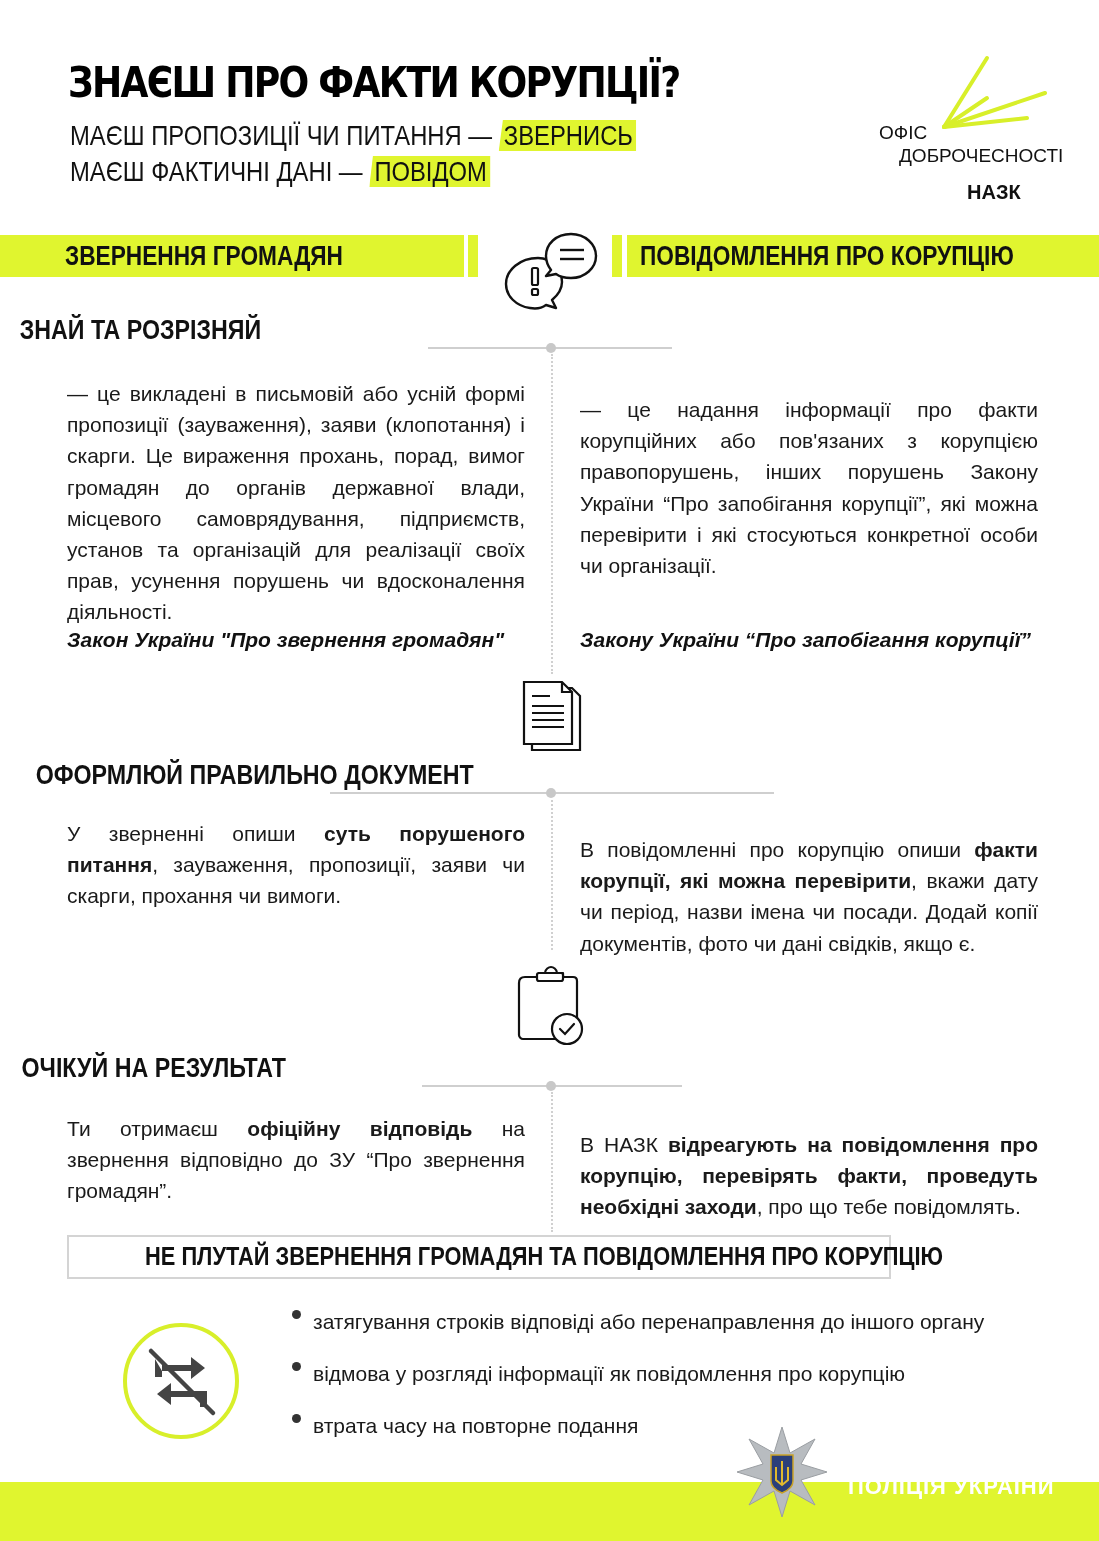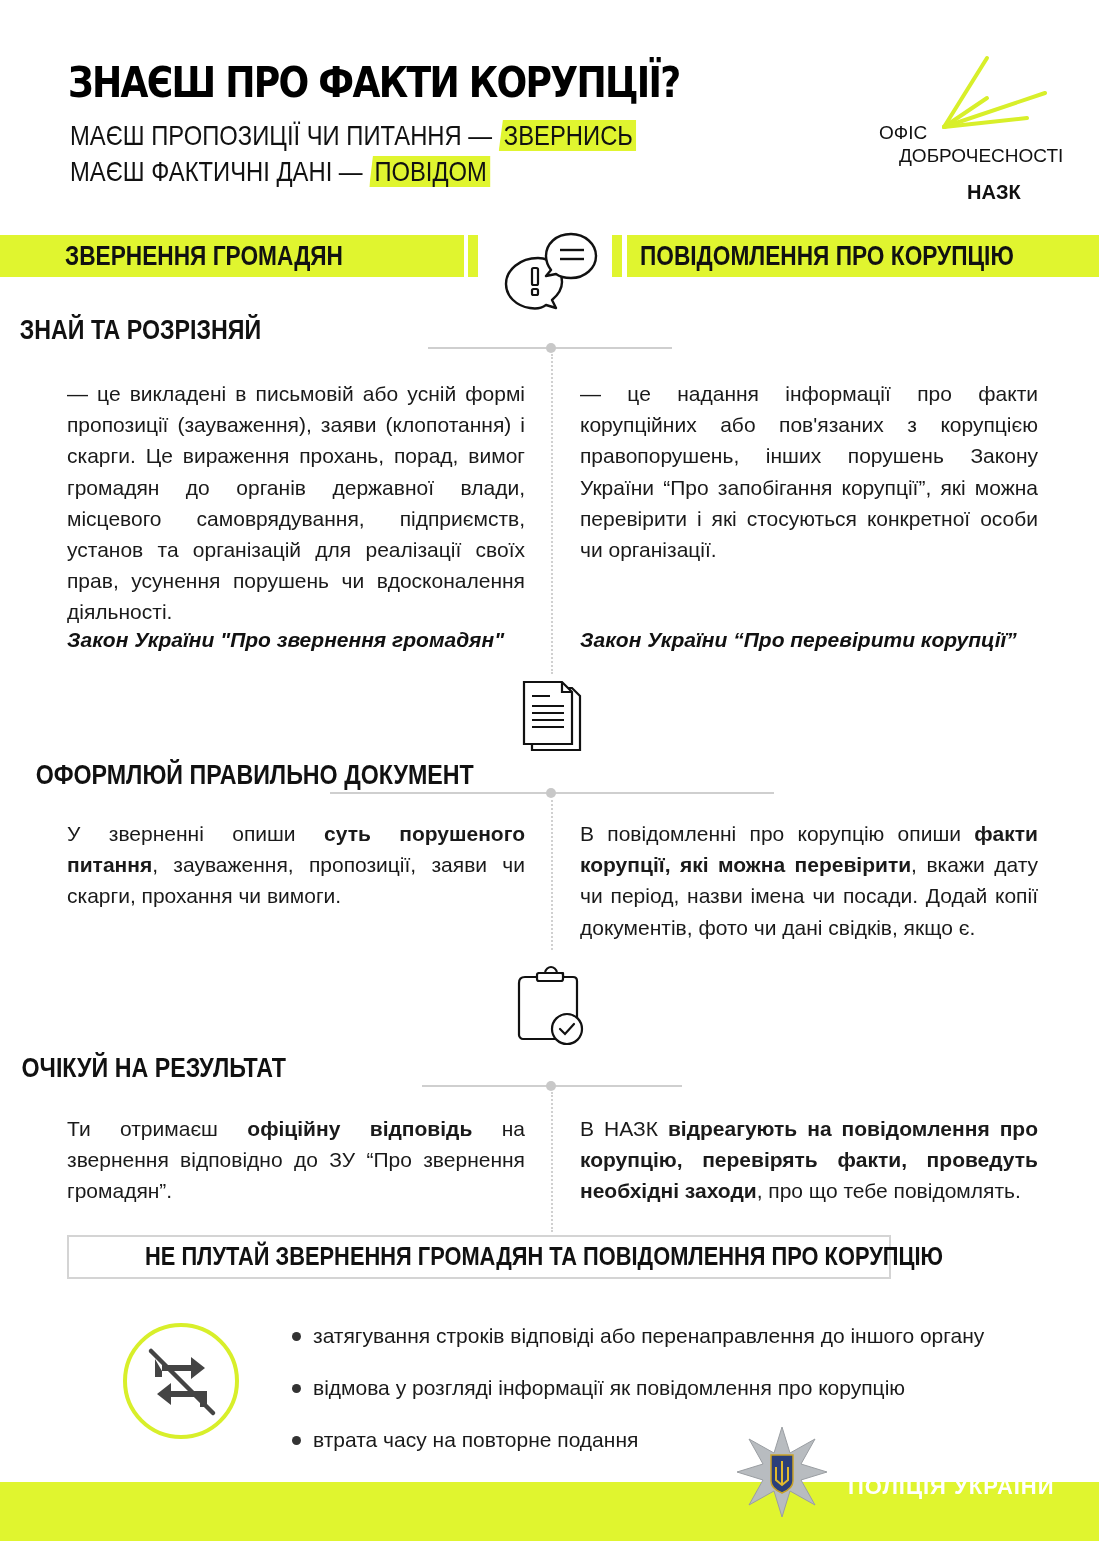--- a/index.html
+++ b/index.html
@@ -50,40 +50,40 @@
     .section-rule { position: absolute; height: 2px; background: #cfcfcf; }
     .rule-dot { position: absolute; width: 10px; height: 10px; border-radius: 50%; background: #c8c8c8; }
 
     .vline { position: absolute; left: 551px; width: 0; border-left: 2px dotted #d0d0d0; }
 
     .col-text {
       position: absolute; width: 458px; font-size: 21px; line-height: 31.2px; color: #1a1a1a;
       text-align: justify;
     }
     .col-left { left: 67px; }
-    .col-right { left: 580px; }
+    .col-right { left: 580px; margin-top: 16px; }
     .col-text b { font-weight: bold; }
     .law {
       position: absolute; font-size: 21px; font-style: italic; font-weight: bold; color: #111;
       white-space: nowrap;
     }
 
     .warn-box {
       position: absolute; left: 67px; top: 1235px; width: 824px; height: 44px;
       border: 2px solid #d4d4d4; text-align: right;
     }
     .warn-box span {
       display: inline-block; font-size: 26px; font-weight: bold; color: #111; margin-top: 4px;
       transform: scaleX(0.84); white-space: nowrap;
     }
 
     .no-swap { position: absolute; left: 123px; top: 1323px; width: 116px; height: 116px; border-radius: 50%; border: 4px solid #d8ef2a; }
 
     .bullets { position: absolute; left: 292px; top: 1310px; }
-    .bullet { display: flex; align-items: center; height: 52px; font-size: 21px; color: #1a1a1a; white-space: nowrap; }
+    .bullet { display: flex; align-items: flex-start; height: 52px; font-size: 21px; color: #1a1a1a; white-space: nowrap; }
     .bullet .dot { width: 9px; height: 9px; border-radius: 50%; background: #333; margin-right: 12px; }
 
     .footer-bar { position: absolute; left: 0; top: 1482px; width: 1099px; height: 59px; background: #e0f52f; }
     .police-star { position: absolute; left: 735px; top: 1425px; width: 94px; height: 94px; }
     .police-text { position: absolute; left: 840px; color: #ffffff; font-weight: bold; letter-spacing: 1px; white-space: nowrap; margin-left: 8px; }
     .police-t1 { top: 1453px; font-size: 22px; opacity: 0.9; }
     .police-t2 { top: 1474px; font-size: 22px; }
   </style>
 </head>
 <body>
@@ -129,21 +129,21 @@
 </svg>
 
 <div class="section-title" style="top:315px"><span>ЗНАЙ ТА РОЗРІЗНЯЙ</span></div>
 <div class="section-rule" style="left:428px;top:347px;width:244px"></div>
 <div class="rule-dot" style="left:546px;top:343px"></div>
 <div class="vline" style="top:354px;height:320px"></div>
 
 <div class="col-text col-left" style="top:378px">— це викладені в письмовій або усній формі пропозиції (зауваження), заяви (клопотання) і скарги. Це вираження прохань, порад, вимог громадян до органів державної влади, місцевого самоврядування, підприємств, установ та організацій для реалізації своїх прав, усунення порушень чи вдосконалення діяльності.</div>
 <div class="law" style="left:67px;top:628px">Закон України "Про звернення громадян"</div>
 <div class="col-text col-right" style="top:378px">— це надання інформації про факти корупційних або пов'язаних з корупцією правопорушень, інших порушень Закону України “Про запобігання корупції”, які можна перевірити і які стосуються конкретної особи чи організації.</div>
-<div class="law" style="left:580px;top:628px">Закон України “Про перевірити корупції”</div>
+<div class="law" style="left:580px;top:628px">Закону України “Про запобігання корупції”</div>
 
 <svg class="icon-box" style="left:520px;top:680px;width:62px;height:72px" viewBox="0 0 62 72">
   <path d="M12 8 L52 8 L60 16 L60 70 L12 70 Z" fill="#fff" stroke="#111" stroke-width="2.2"></path>
   <path d="M4 2 L42 2 L52 12 L52 64 L4 64 Z" fill="#fff" stroke="#111" stroke-width="2.2"></path>
   <path d="M42 2 L42 12 L52 12" fill="none" stroke="#111" stroke-width="2.2"></path>
   <g stroke="#111" stroke-width="2">
     <line x1="12" y1="16" x2="30" y2="16"></line>
     <line x1="12" y1="26" x2="44" y2="26"></line>
     <line x1="12" y1="33" x2="44" y2="33"></line>
     <line x1="12" y1="40" x2="44" y2="40"></line>

